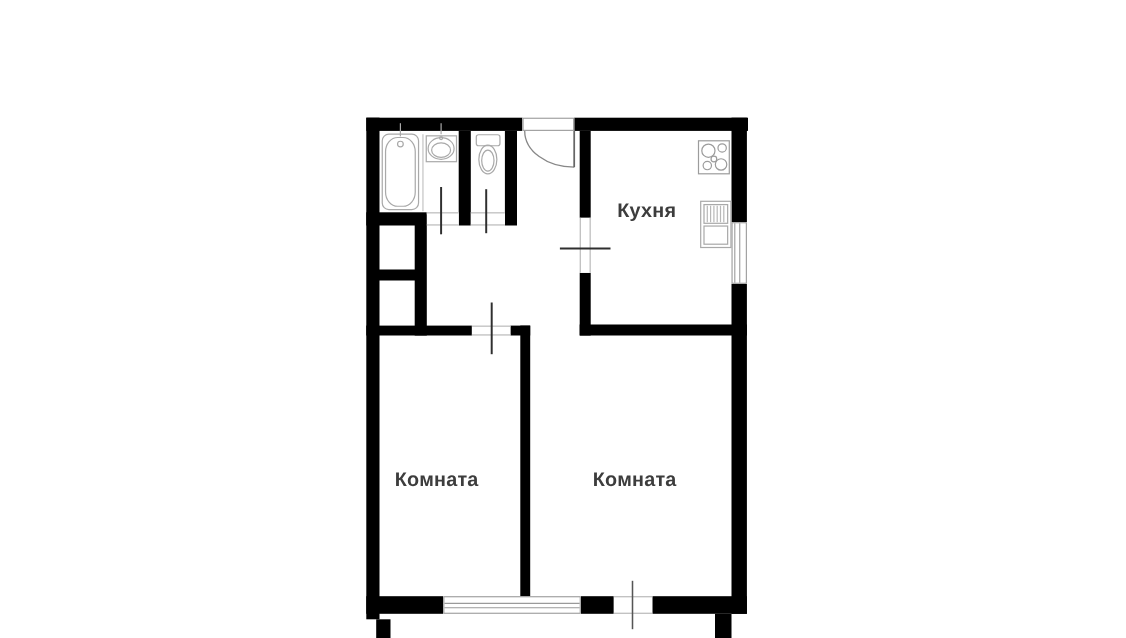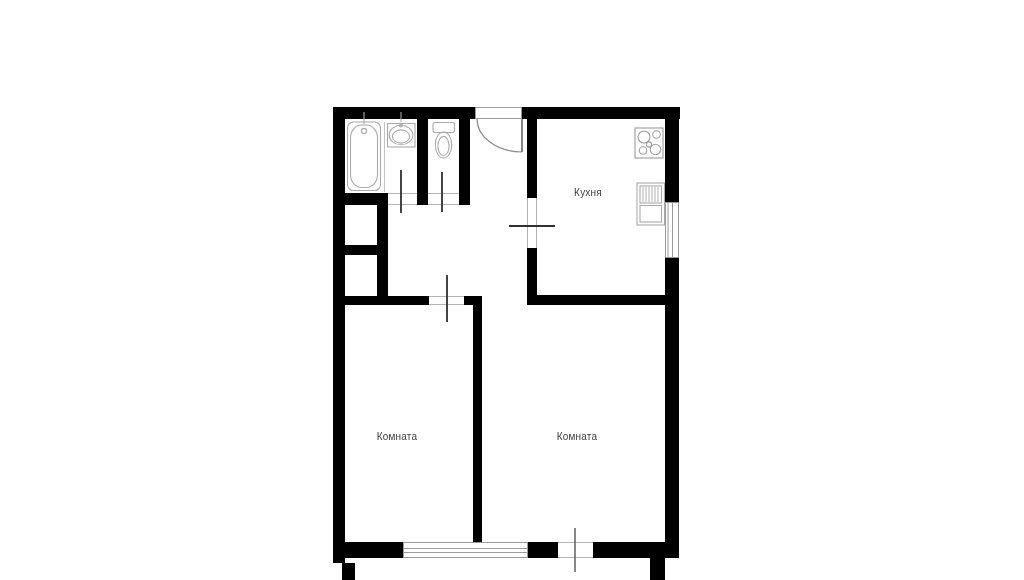--- a/index.html
+++ b/index.html
@@ -5,21 +5,21 @@
   html,body{margin:0;padding:0;background:#fff;}
   #canvas{
     position:relative;width:1024px;height:580px;overflow:hidden;
     background:var(--bg,#fff);
     font-family:"Liberation Sans","DejaVu Sans",sans-serif;
   }
   .w{position:absolute;background:var(--wall,#000);}
   .opening{position:absolute;background:#fff;}
   .room-label{
     position:absolute;transform:translate(-50%,-50%);
-    font-size:10px;font-weight:400;letter-spacing:.2px;
+    font-size:18px;font-weight:700;letter-spacing:.2px;
     color:var(--label,#3d3d3d);white-space:nowrap;
   }
   .frame{border:1px solid #9a9a9a;box-sizing:border-box;}
   .hdoor{border-top:1px solid #b4b4b4;border-bottom:1px solid #b4b4b4;box-sizing:border-box;}
   .vdoor{border-left:1px solid #b4b4b4;border-right:1px solid #b4b4b4;box-sizing:border-box;}
   svg#overlay{position:absolute;left:0;top:0;pointer-events:none;}
 </style>
 </head>
 <body>
 

